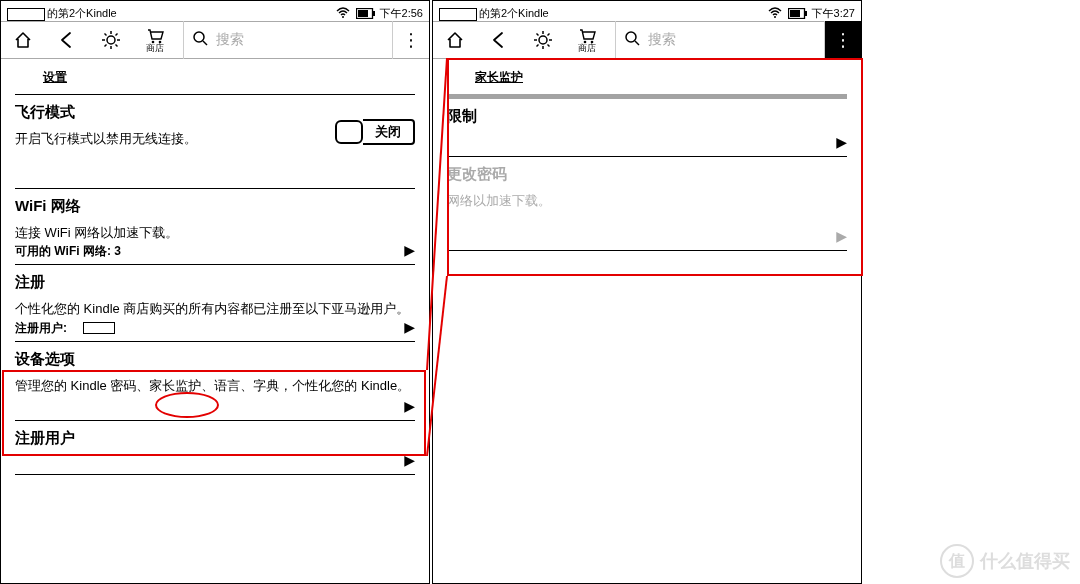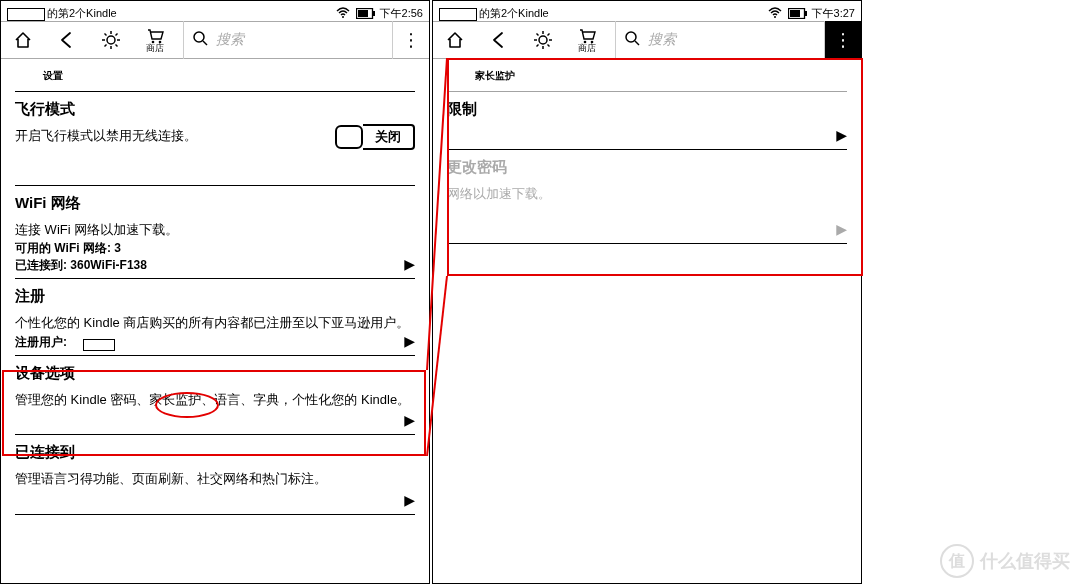--- a/index.html
+++ b/index.html
@@ -62,60 +62,59 @@
   .tb-btn.shop .shop-label { font-size: 9px; line-height:1;}
   .searchbox {
     flex: 1;
     display:flex;
     align-items:center;
     border-left:1px solid #ccc;
     border-right:1px solid #ccc;
     height:38px;
     padding:0 8px;
     margin-left:6px;
-    font-style:italic;
   }
   .searchbox .mag { font-size:16px; margin-right:8px;}
   .searchbox .ph { color:#aaa; font-size:14px;}
   .menu-btn {
     width:36px; height:38px; display:flex; align-items:center; justify-content:center;
     font-size:18px;
   }
   .menu-btn.dark { background:#000; color:#fff; }
 
   
   .content { padding: 6px 14px 0 14px; }
-  .section-header { font-size:10px; font-weight:bold; padding:4px 0 8px 28px; }
+  .section-header { font-size:12px; font-weight:bold; padding:4px 0 8px 28px;text-decoration:underline; }
   .row {
     border-bottom:1px solid #000;
     padding:8px 0 4px 0;
     position:relative;
   }
   .row .title { font-size:15px; font-weight:bold; }
   .row .desc  { font-size:13px; margin-top:8px; line-height:1.35;}
   .row .sub1  { font-size:12px; font-weight:bold; margin-top:2px;}
   .row .sub2  { font-size:12px; font-weight:bold;}
   .row .chev  { position:absolute; right:0; bottom:6px; font-size:14px;}
   .row.disabled .title, .row.disabled .desc, .row.disabled .chev { color:#aaa; }
 
   .toggle {
-    position:absolute; right:0; top:32px;
+    position:absolute; right:0; top:24px;
     display:flex; align-items:center;
   }
   .toggle .knob {
     width:28px; height:24px; border:2px solid #000; border-radius:6px;
   }
   .toggle .lbl {
     width:52px; height:26px; border:2px solid #000; border-left:none;
     border-radius:0 4px 4px 0;
     display:flex; align-items:center; justify-content:center;
     font-size:13px; font-weight:bold;
   }
 
-  .reg-user { display:flex; align-items:flex-end; gap:16px; }
+  .reg-user { display:flex; align-items:center; gap:16px; }
   .reg-user .box { width:32px; height:12px; border:1px solid #000; display:inline-block;}
 
   
   .hl {
     position:absolute;
     border:2px solid #e30000;
     pointer-events:none;
   }
   .hl.device-opts { left:2px; top:370px; width:424px; height:86px; }
   .hl.right-panel  { left:447px; top:58px; width:416px; height:218px; }
@@ -226,43 +225,41 @@
       <div class="toggle">
         <span class="knob"></span>
         <span class="lbl">关闭</span>
       </div>
     </div>
 
     <div class="row">
       <div class="title">WiFi 网络</div>
       <div class="desc">连接 WiFi 网络以加速下载。</div>
       <div class="sub1">可用的 WiFi 网络: 3</div>
-      <div class="sub2">已连接到: 360WiFi-F138</div>
       <span class="chev">▶</span>
     </div>
 
     <div class="row">
       <div class="title">注册</div>
       <div class="desc">个性化您的 Kindle 商店购买的所有内容都已注册至以下亚马逊用户。</div>
       <div class="sub1 reg-user">
         <span>注册用户:</span>
         <span class="box"></span>
       </div>
       <span class="chev">▶</span>
     </div>
 
     <div class="row" style="padding-bottom:26px;">
       <div class="title">设备选项</div>
       <div class="desc">管理您的 Kindle 密码、家长监护、语言、字典，个性化您的 Kindle。</div>
       <span class="chev">▶</span>
     </div>
 
     <div class="row" style="padding-bottom:26px;">
-      <div class="title">已连接到</div>
-      <div class="desc">管理语言习得功能、页面刷新、社交网络和热门标注。</div>
+      <div class="title">注册用户</div>
       <span class="chev">▶</span>
     </div>
 
     <div class="row" style="min-height:24px; border-bottom:none;"></div>
   </div>
 </div>
 
 <div class="screen right">
   <div class="status">
     <span class="user-box"></span>
@@ -326,21 +323,21 @@
           </svg>
       </span>
       <span class="ph">搜索</span>
     </div>
     <div class="menu-btn dark">⋮</div>
   </div>
 
   <div class="content">
     <div class="section-header">家长监护</div>
 
-    <div class="row" style="border-top:1px solid #a3a3a3; padding-bottom:30px;">
+    <div class="row" style="border-top:5px solid #a3a3a3; padding-bottom:30px;">
       <div class="title">限制</div>
       <span class="chev">▶</span>
     </div>
 
     <div class="row disabled" style="padding-bottom:40px;">
       <div class="title">更改密码</div>
       <div class="desc">网络以加速下载。</div>
       <span class="chev">▶</span>
     </div>
   </div>

